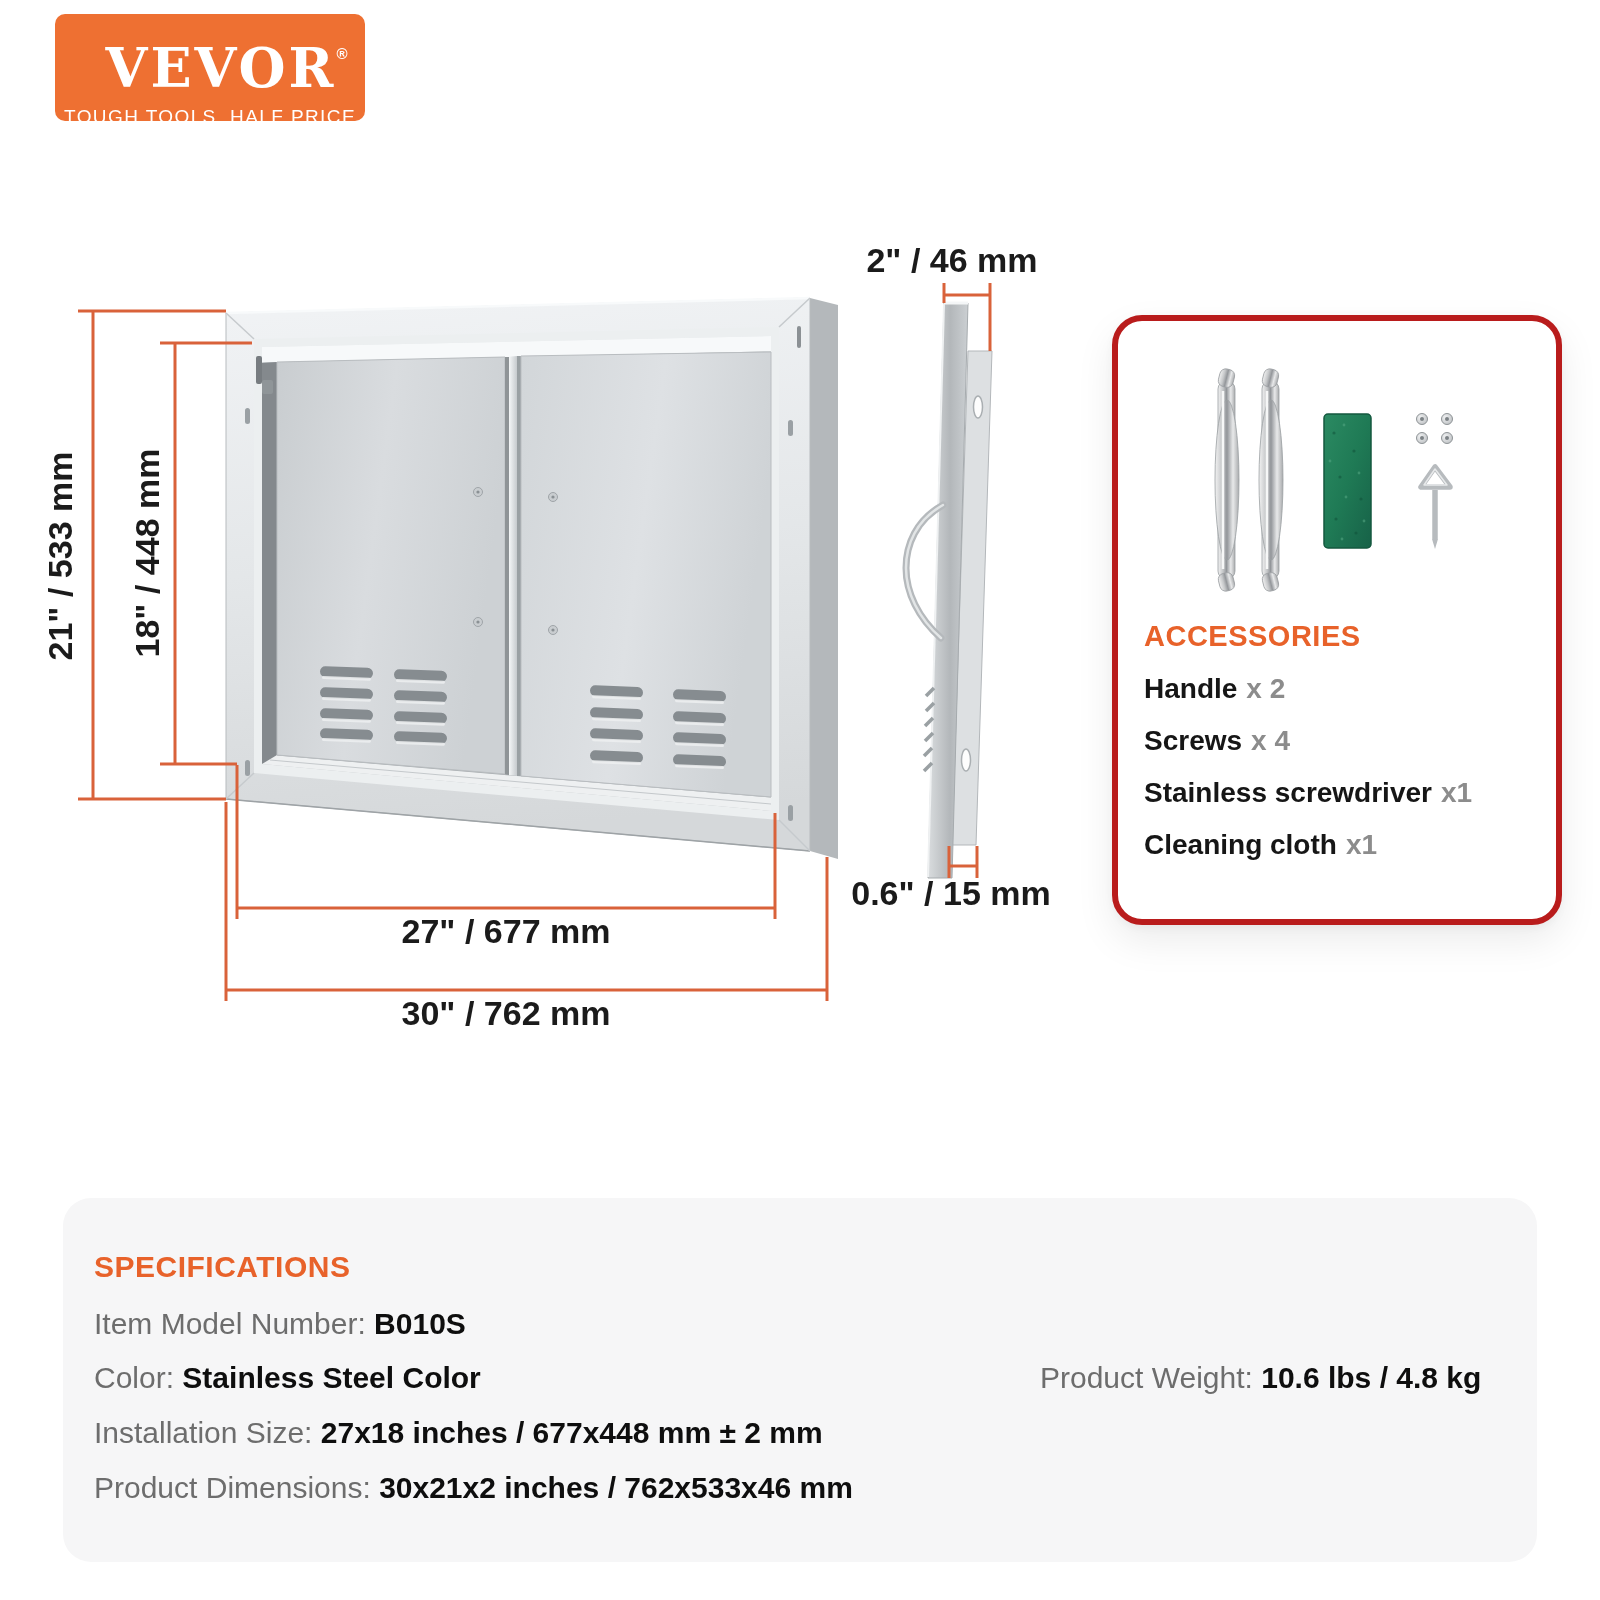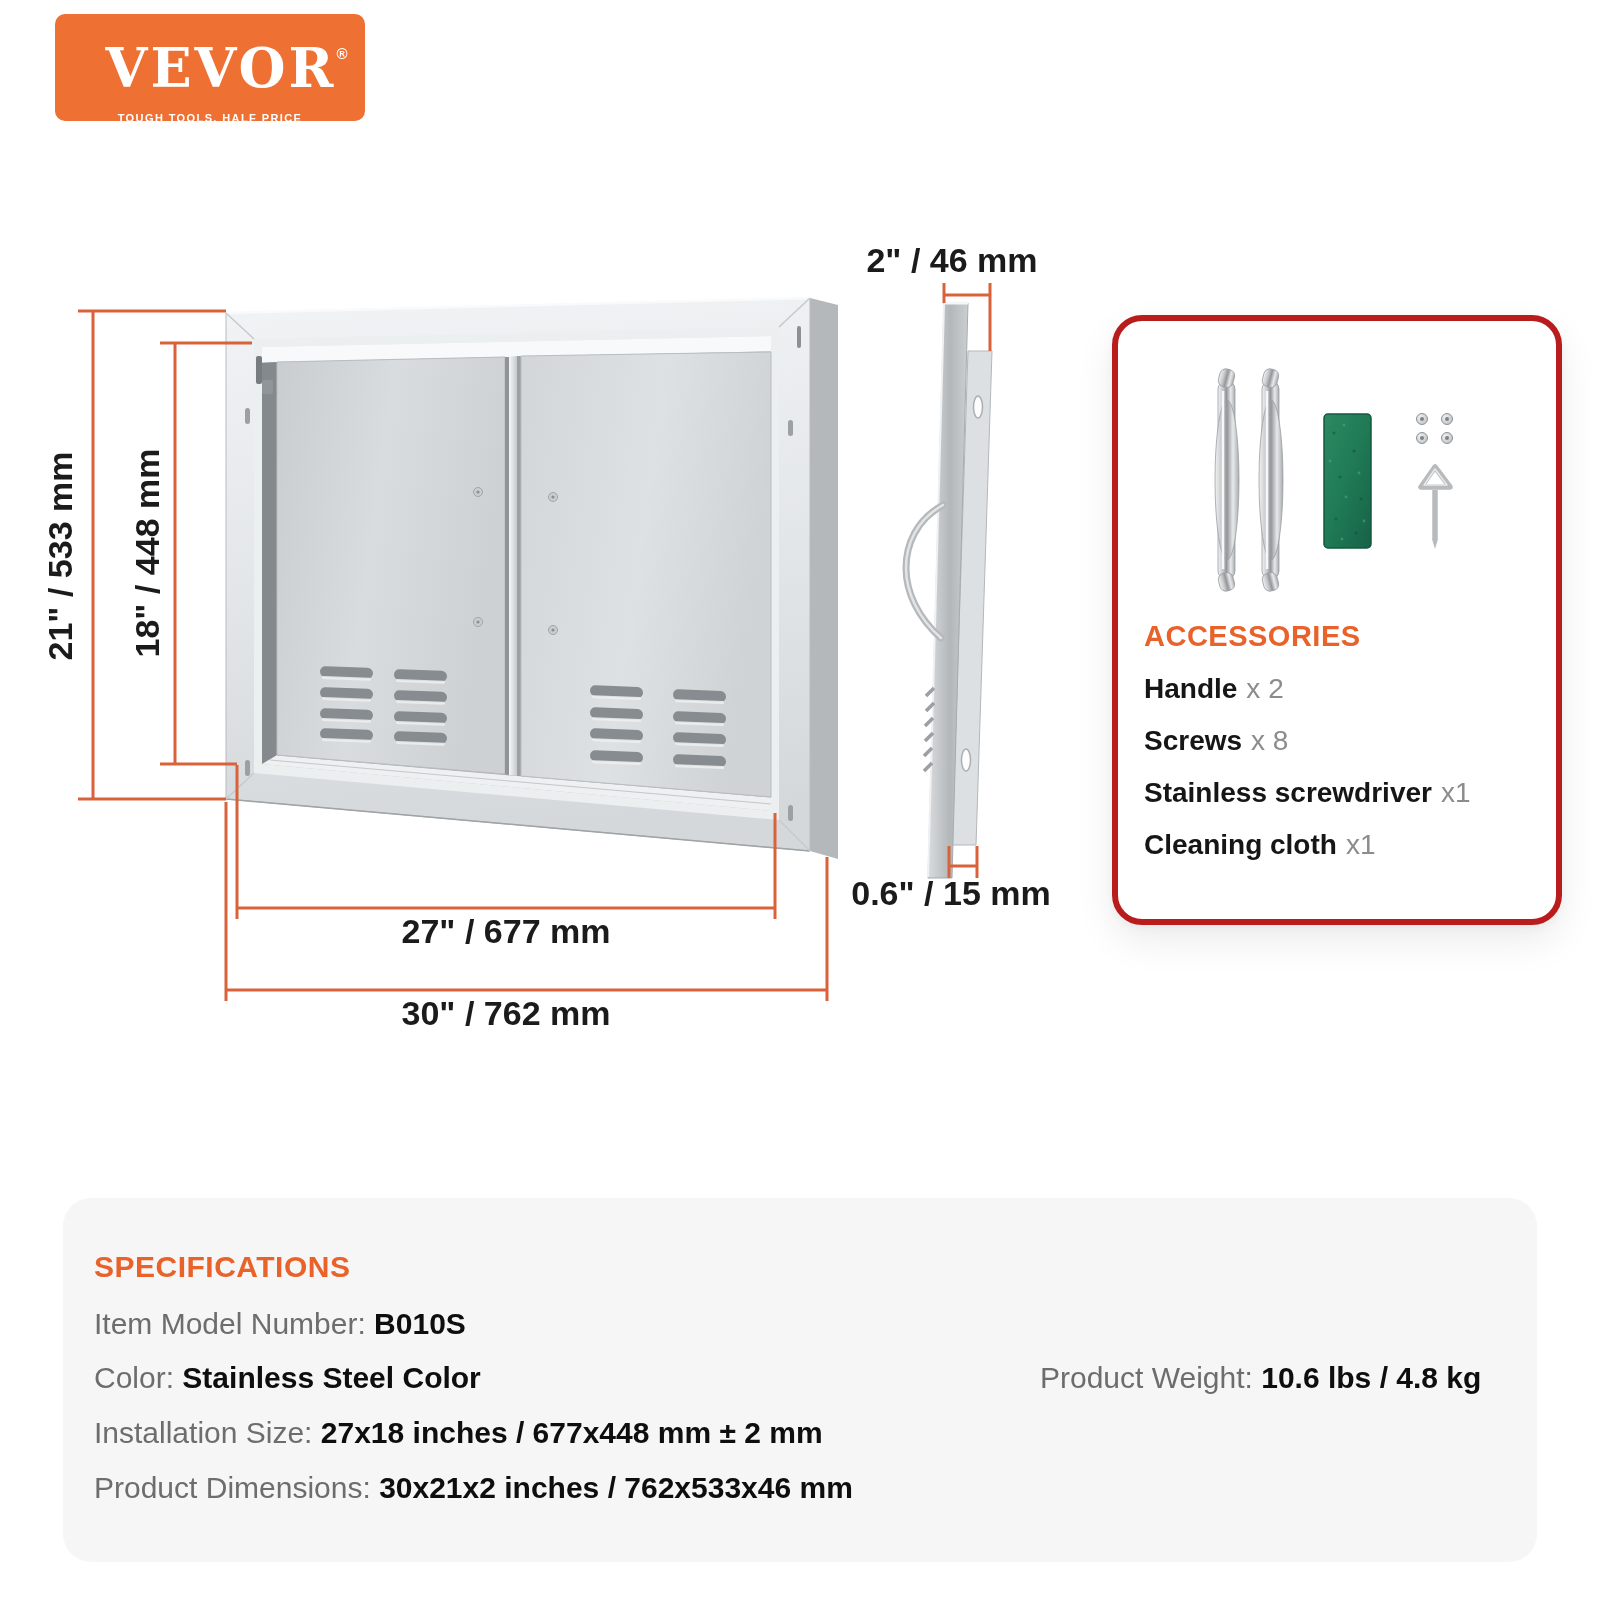--- a/index.html
+++ b/index.html
@@ -4,35 +4,35 @@
 <style>
   html,body{margin:0;padding:0;background:#ffffff;}
   .page{position:relative;width:1600px;height:1600px;background:#ffffff;overflow:hidden;
         font-family:"Liberation Sans",sans-serif;}
   
   .logo{position:absolute;left:55px;top:14px;width:310px;height:107px;background:#ee7032;
         border-radius:10px;color:#ffffff;text-align:center;}
   .logo-word{margin-top:13px;font-family:"DejaVu Serif",serif;font-weight:700;font-size:54px;
              line-height:54px;letter-spacing:3px;padding-left:33px;}
   .logo-word sup{font-size:15px;vertical-align:28px;letter-spacing:0;font-family:"Liberation Sans",sans-serif;}
-  .logo-tagline{margin-top:17px;font-size:11px;font-weight:700;letter-spacing:1.4px;}
+  .logo-tagline{margin-top:11px;font-size:19px;font-weight:400;letter-spacing:1.4px;}
   
   .diagram{position:absolute;left:0;top:0;width:1600px;height:1600px;}
   .dimtext{font-family:"Liberation Sans",sans-serif;font-weight:700;font-size:34px;fill:#1b1b1b;}
   
   .accessories-card{position:absolute;left:1112px;top:315px;width:438px;height:598px;background:#ffffff;
         border:6px solid #b91c1c;border-radius:30px;
         box-shadow:0 16px 38px rgba(0,0,0,0.08),0 3px 8px rgba(0,0,0,0.04);}
   .acc-art{position:absolute;left:0;top:0;width:438px;height:290px;}
   .acc-heading{position:absolute;left:26px;top:299px;font-size:29px;font-weight:700;color:#e8622a;
         letter-spacing:0.5px;}
   .acc-list{position:absolute;left:26px;top:352px;}
   .acc-row{font-size:28px;line-height:31px;margin-bottom:21px;white-space:nowrap;}
   .acc-label{font-weight:700;color:#161616;}
-  .acc-count{font-weight:400;color:#8c8c8c;margin-left:9px;}
+  .acc-count{font-weight:700;color:#8c8c8c;margin-left:9px;}
   
   .specs-panel{position:absolute;left:63px;top:1198px;width:1474px;height:364px;background:#f6f6f7;
         border-radius:28px;text-align:right;}
   .specs-heading{position:absolute;left:31px;top:52px;font-size:30px;font-weight:700;color:#e8622a;
         letter-spacing:0.5px;}
   .spec-row{position:absolute;font-size:30px;line-height:34px;white-space:nowrap;}
   .spec-label{color:#6d6d6d;font-weight:400;}
   .spec-value{color:#0e0e0e;font-weight:700;}
   .r0{top:109px;left:31px;} .r1{top:163px;left:31px;} .r2{top:218px;left:31px;} .r3{top:273px;left:31px;}
   .q0{top:109px;left:977px;} .q1{top:163px;left:977px;}
@@ -323,21 +323,21 @@
       <g>
         <path d="M317,146 L303,166 L332,166 Z" fill="none" stroke="#b7bbbe" stroke-width="5.5" stroke-linejoin="round"></path>
         <path d="M317,148 L306,164 L329,164 Z" fill="none" stroke="#e8eaeb" stroke-width="1.5" stroke-linejoin="round"></path>
         <line x1="317" y1="169" x2="317" y2="218" stroke="#b7bbbe" stroke-width="5.5"></line>
         <polygon points="314,218 320,218 317,228" fill="#b7bbbe"></polygon>
       </g>
     </svg>
     <div class="acc-heading">ACCESSORIES</div>
     <div class="acc-list">
       <div class="acc-row"><span class="acc-label">Handle</span><span class="acc-count">x 2</span></div>
-      <div class="acc-row"><span class="acc-label">Screws</span><span class="acc-count">x 8</span></div>
+      <div class="acc-row"><span class="acc-label">Screws</span><span class="acc-count">x 4</span></div>
       <div class="acc-row"><span class="acc-label">Stainless screwdriver</span><span class="acc-count">x1</span></div>
       <div class="acc-row"><span class="acc-label">Cleaning cloth</span><span class="acc-count">x1</span></div>
     </div>
   </div>
 
   <div class="specs-panel">
     <div class="specs-heading">SPECIFICATIONS</div>
     <div class="spec-row r0"><span class="spec-label">Item Model Number: </span><span class="spec-value">B010S</span></div>
     <div class="spec-row r1"><span class="spec-label">Color: </span><span class="spec-value">Stainless Steel Color</span></div>
     <div class="spec-row r2"><span class="spec-label">Installation Size: </span><span class="spec-value">27x18 inches / 677x448 mm ± 2 mm</span></div>

